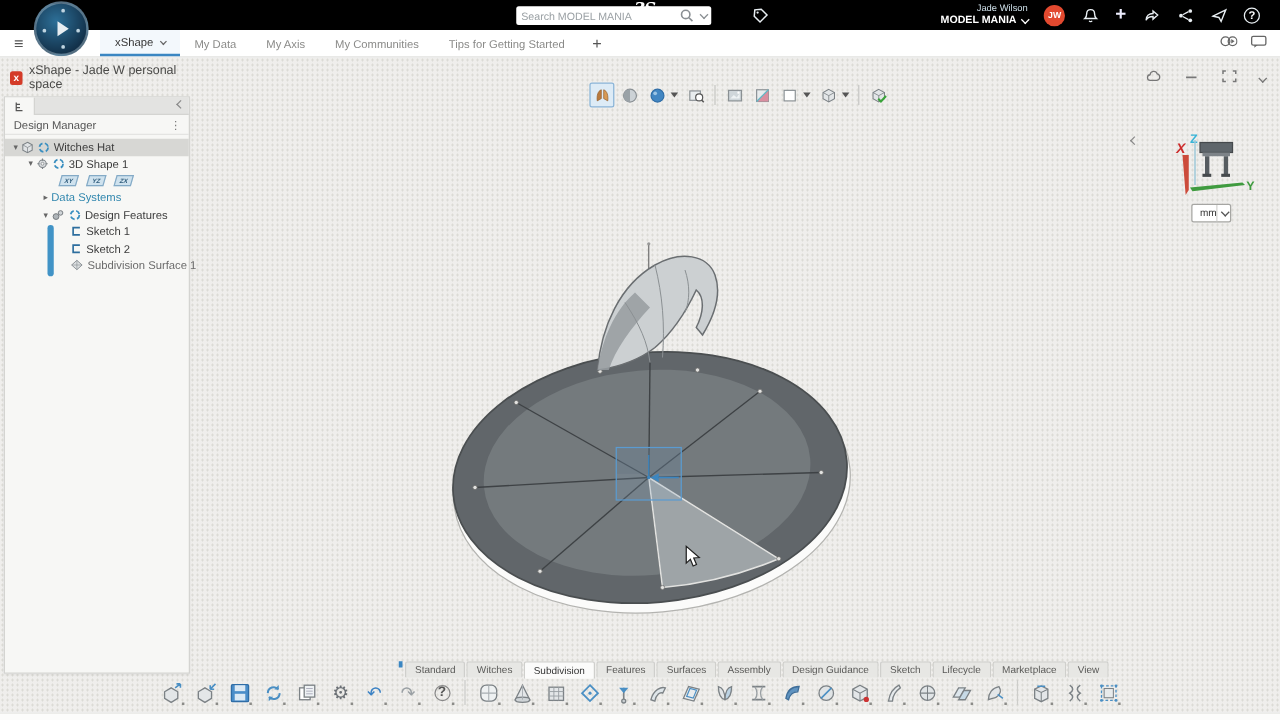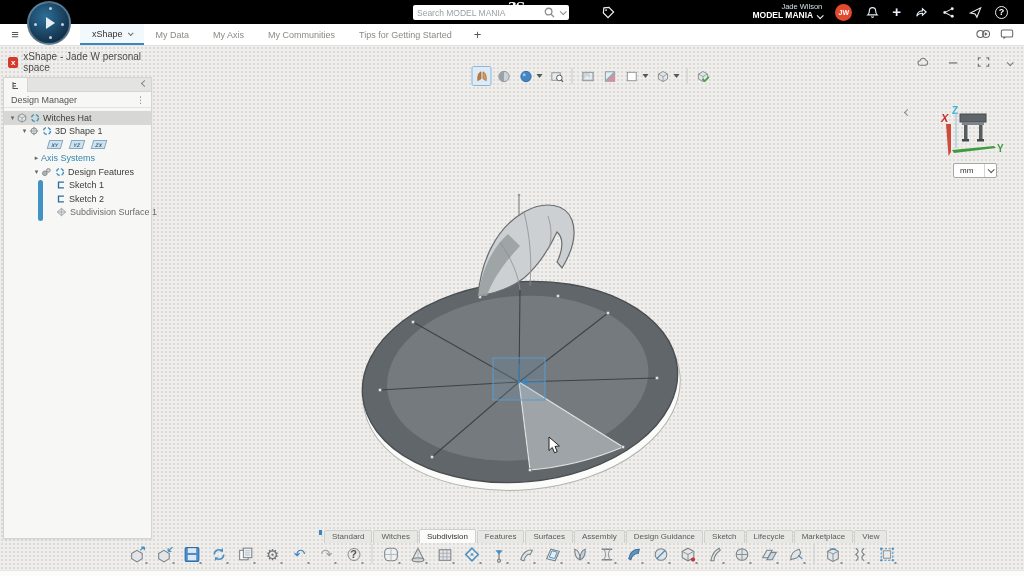--- a/index.html
+++ b/index.html
@@ -97,28 +97,28 @@
   .vbtn.active { background:#ddebf6; border-color:#8ab4d8; }
   .vsep { width:1px; height:16px; background:#c8c8c5; margin:0 3px; }
   .dcaret { width:0; height:0; border-left:3px solid transparent; border-right:3px solid transparent;
             border-top:4px solid #555; margin:0 2px 0 -1px; cursor:pointer; }
 
   
   .winctrl { position:absolute; right:12px; top:8px; display:flex; gap:17px; align-items:center; color:#777; }
   .winctrl svg { width:13px; height:12px; }
   .collapse-right { position:absolute; left:905px; top:64px; color:#888; }
   .triad { position:absolute; left:928px; top:56px; }
-  .unitsdd { position:absolute; left:953px; top:117px; width:44px; height:15px; background:#fff;
+  .unitsdd { position:absolute; left:953px; top:117px; width:32px; height:15px; background:#fff;
              border:1px solid #a6a6a3; border-radius:2px; display:flex; align-items:center; cursor:pointer; }
   .unitsdd .val { flex:1; font-size:8px; color:#333; padding-left:6px; }
   .unitsdd .dd { width:12px; height:100%; border-left:1px solid #d4d4d1; display:flex;
                  align-items:center; justify-content:center; }
 
   
-  .btabs { position:absolute; left:319px; top:483px; display:flex; align-items:center; }
+  .btabs { position:absolute; left:319px; top:483px; display:flex; align-items:flex-start; }
   .btab { font-size:8px; color:#5a5a58; background:#e7e7e4; border:1px solid #cfcfcc; border-bottom:none;
           border-radius:2px 2px 0 0; padding:0 7px; line-height:12px; margin-right:1px; cursor:pointer; }
   .btab.active { background:#fbfbfa; color:#333; line-height:13px; }
   .updmark { width:3px; height:5px; background:#3a86c2; margin-right:2px; margin-bottom:7px; }
   .btools { position:absolute; left:512px; top:497px; transform:translateX(-50%);
             display:flex; align-items:center; gap:5px; }
   .bbtn { width:22px; height:22px; display:flex; align-items:center; justify-content:center;
           position:relative; cursor:pointer; }
   .bbtn svg { width:19px; height:19px; }
   .bbtn:after { content:""; position:absolute; right:1px; bottom:1px; width:2px; height:2px; background:#8b8b88; }
@@ -339,21 +339,21 @@
           </span>
           <span>3D Shape 1</span>
         </div>
         <div class="trow" style="padding-left:44px">
           <span class="chip">XY</span>
           <span class="chip">YZ</span>
           <span class="chip">ZX</span>
         </div>
         <div class="trow" style="padding-left:28px">
           <span class="caret">▸</span>
-          <span class="teal">Axis Systems</span>
+          <span class="teal">Data Systems</span>
         </div>
         <div class="trow" style="padding-left:28px">
           <span class="caret">▾</span>
           <span class="ticon">
             <svg width="11" height="10" viewBox="0 0 13 12">
                 <circle cx="4.5" cy="7.5" r="2.8" fill="#aeb4b8" stroke="#70767a" stroke-width="0.9"></circle>
                 <circle cx="8.8" cy="4" r="2.2" fill="#cfd4d7" stroke="#70767a" stroke-width="0.9"></circle>
               </svg>
           </span>
           <span class="ticon">

